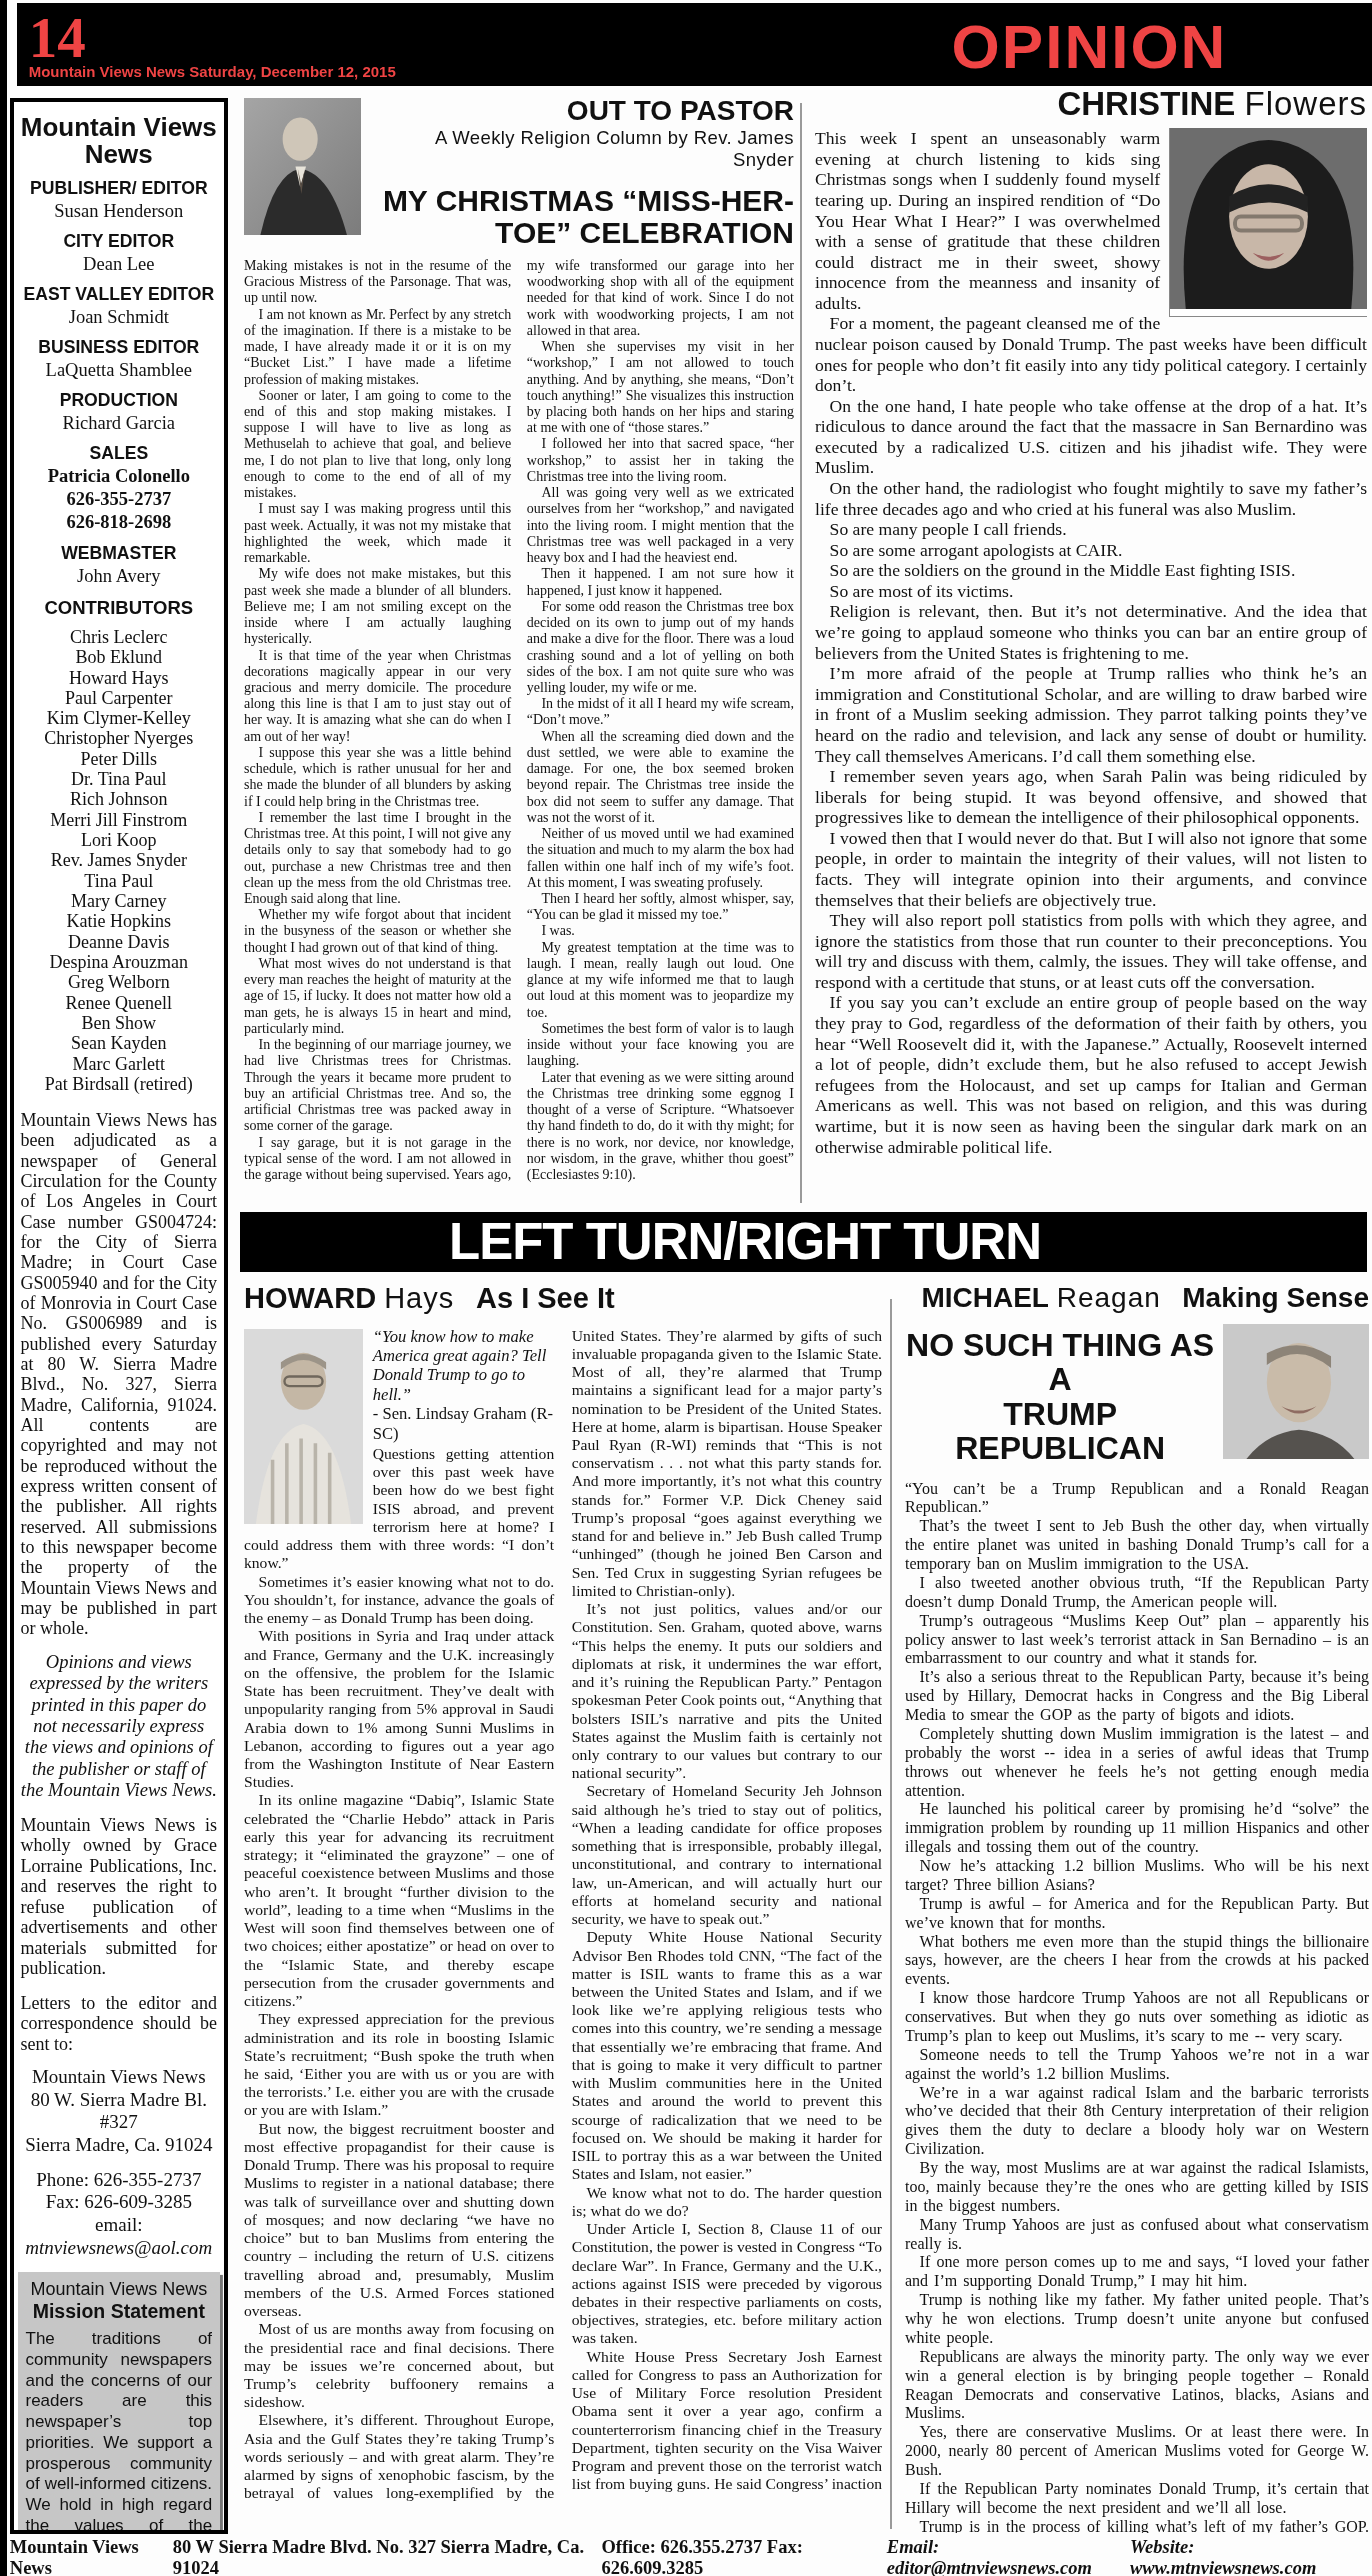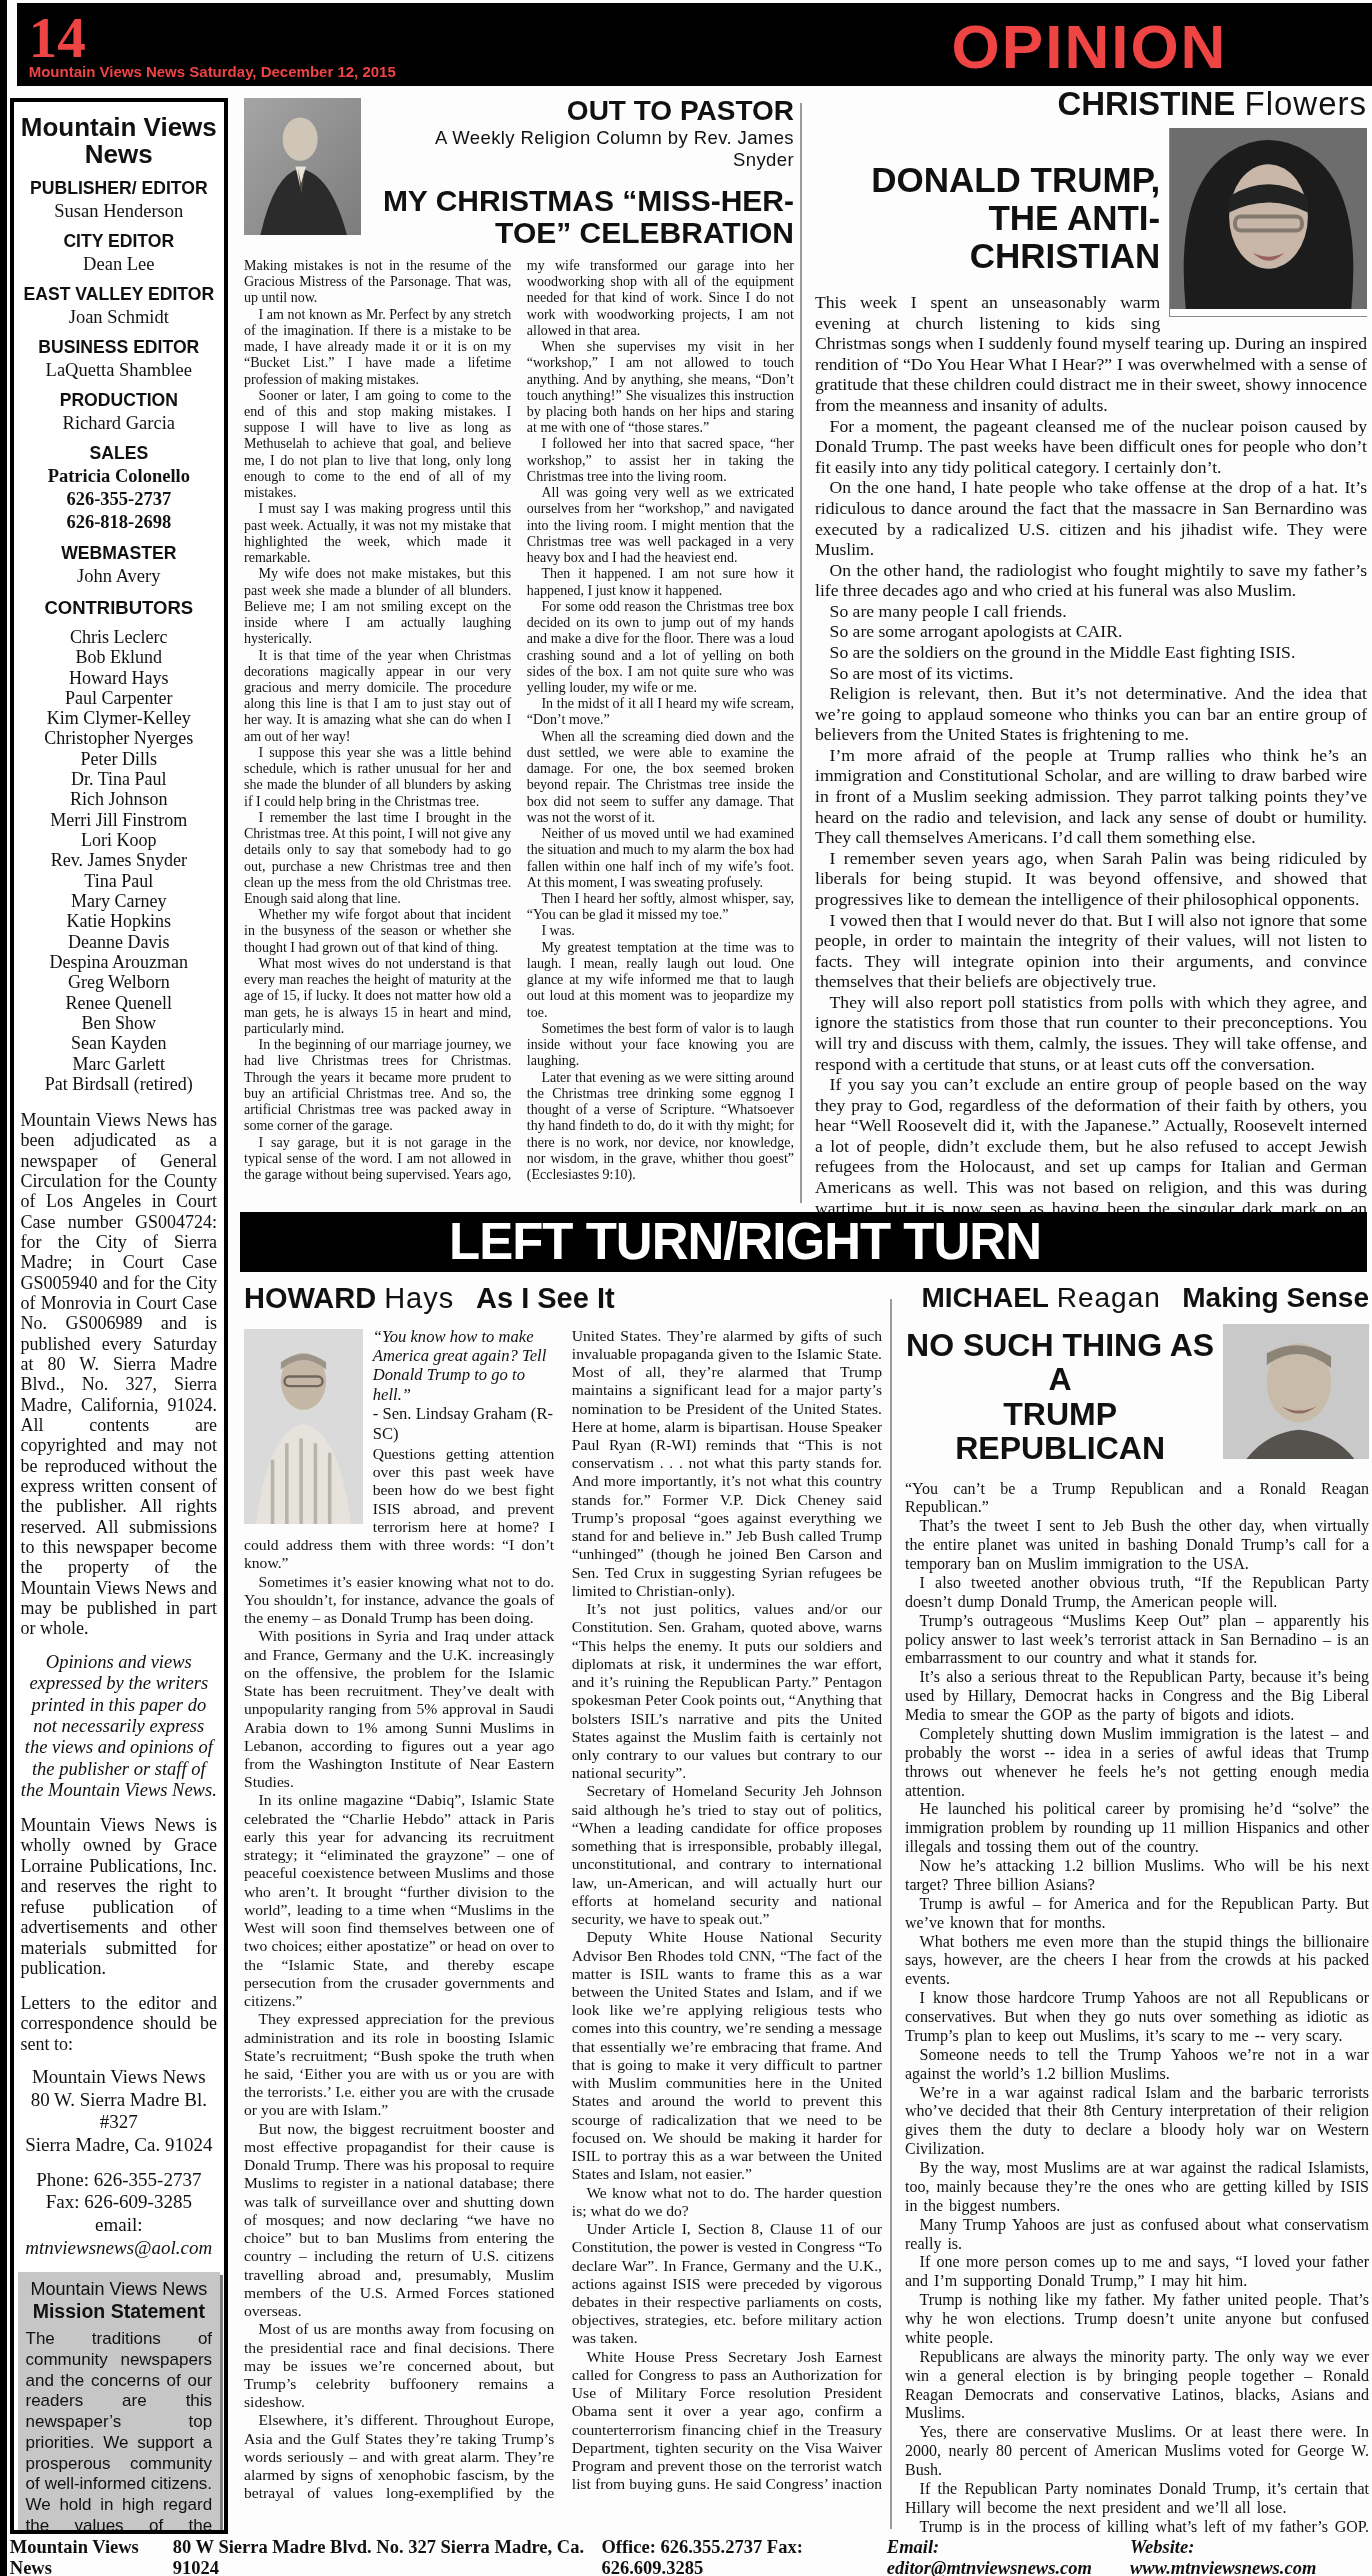--- a/index.html
+++ b/index.html
@@ -231,24 +231,20 @@
       <div class="photo flowers-photo">
         <svg viewBox="0 0 100 90" preserveAspectRatio="none">
           <rect width="100" height="90" fill="#6d6d6d"></rect>
           <path d="M8 90 Q2 30 30 12 Q50 0 70 12 Q98 30 92 90 Z" fill="#1c1c1c"></path>
           <ellipse cx="50" cy="44" rx="20" ry="26" fill="#c8b7a8"></ellipse>
           <path d="M30 34 Q50 22 70 34 L70 42 Q50 32 30 42 Z" fill="#222"></path>
           <rect x="33" y="44" width="34" height="7" rx="3" fill="none" stroke="#83796e" stroke-width="2"></rect>
           <path d="M42 62 Q50 66 58 62 Q50 70 42 62 Z" fill="#9c5f5f"></path>
         </svg>
       </div>
-      <div class="flowers-headline">
-        <div>DONALD TRUMP,</div>
-        <div>THE ANTI-CHRISTIAN</div>
-      </div>
       <span><p>This week I spent an unseasonably warm evening at church listening to kids sing Christmas songs when I suddenly found myself tearing up. During an inspired rendition of “Do You Hear What I Hear?” I was overwhelmed with a sense of gratitude that these children could distract me in their sweet, showy innocence from the meanness and insanity of adults.</p><p>For a moment, the pageant cleansed me of the nuclear poison caused by Donald Trump. The past weeks have been difficult ones for people who don’t fit easily into any tidy political category. I certainly don’t.</p><p>On the one hand, I hate people who take offense at the drop of a hat. It’s ridiculous to dance around the fact that the massacre in San Bernardino was executed by a radicalized U.S. citizen and his jihadist wife. They were Muslim.</p><p>On the other hand, the radiologist who fought mightily to save my father’s life three decades ago and who cried at his funeral was also Muslim.</p><p>So are many people I call friends.</p><p>So are some arrogant apologists at CAIR.</p><p>So are the soldiers on the ground in the Middle East fighting ISIS.</p><p>So are most of its victims.</p><p>Religion is relevant, then. But it’s not determinative. And the idea that we’re going to applaud someone who thinks you can bar an entire group of believers from the United States is frightening to me.</p><p>I’m more afraid of the people at Trump rallies who think he’s an immigration and Constitutional Scholar, and are willing to draw barbed wire in front of a Muslim seeking admission. They parrot talking points they’ve heard on the radio and television, and lack any sense of doubt or humility. They call themselves Americans. I’d call them something else.</p><p>I remember seven years ago, when Sarah Palin was being ridiculed by liberals for being stupid. It was beyond offensive, and showed that progressives like to demean the intelligence of their philosophical opponents.</p><p>I vowed then that I would never do that. But I will also not ignore that some people, in order to maintain the integrity of their values, will not listen to facts. They will integrate opinion into their arguments, and convince themselves that their beliefs are objectively true.</p><p>They will also report poll statistics from polls with which they agree, and ignore the statistics from those that run counter to their preconceptions.  You will try and discuss with them, calmly, the issues.  They will take offense, and respond with a certitude that stuns, or at least cuts off the conversation.</p><p>If you say you can’t exclude an entire group of people based on the way they pray to God, regardless of the deformation of their faith by others, you hear “Well Roosevelt did it, with the Japanese.”  Actually, Roosevelt interned a lot of people, didn’t exclude them, but he also refused to accept Jewish refugees from the Holocaust, and set up camps for Italian and German Americans as well.  This was not based on religion, and this was during wartime, but it is now seen as having been the singular dark mark on an otherwise admirable political life.</p></span>
       
       
     </div>
   </section>
 
   <div class="banner">LEFT TURN/RIGHT TURN</div>
 
   <section class="hays">
     <div class="col-head">

